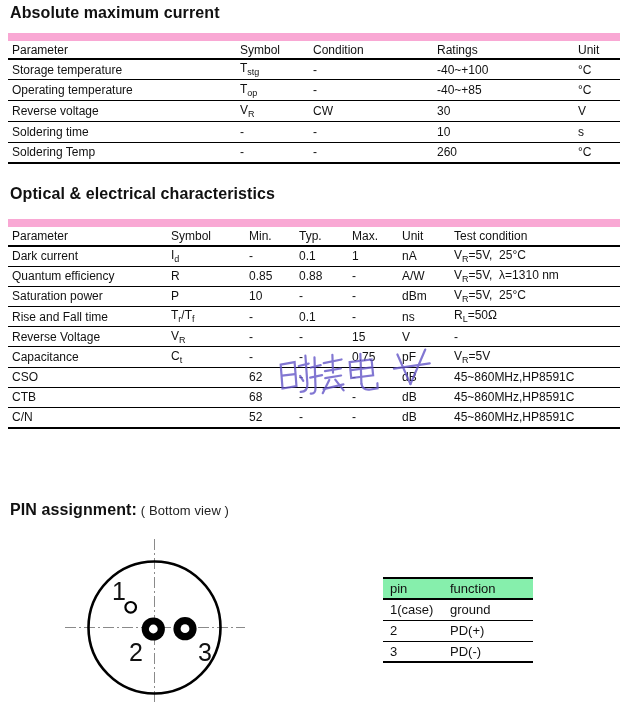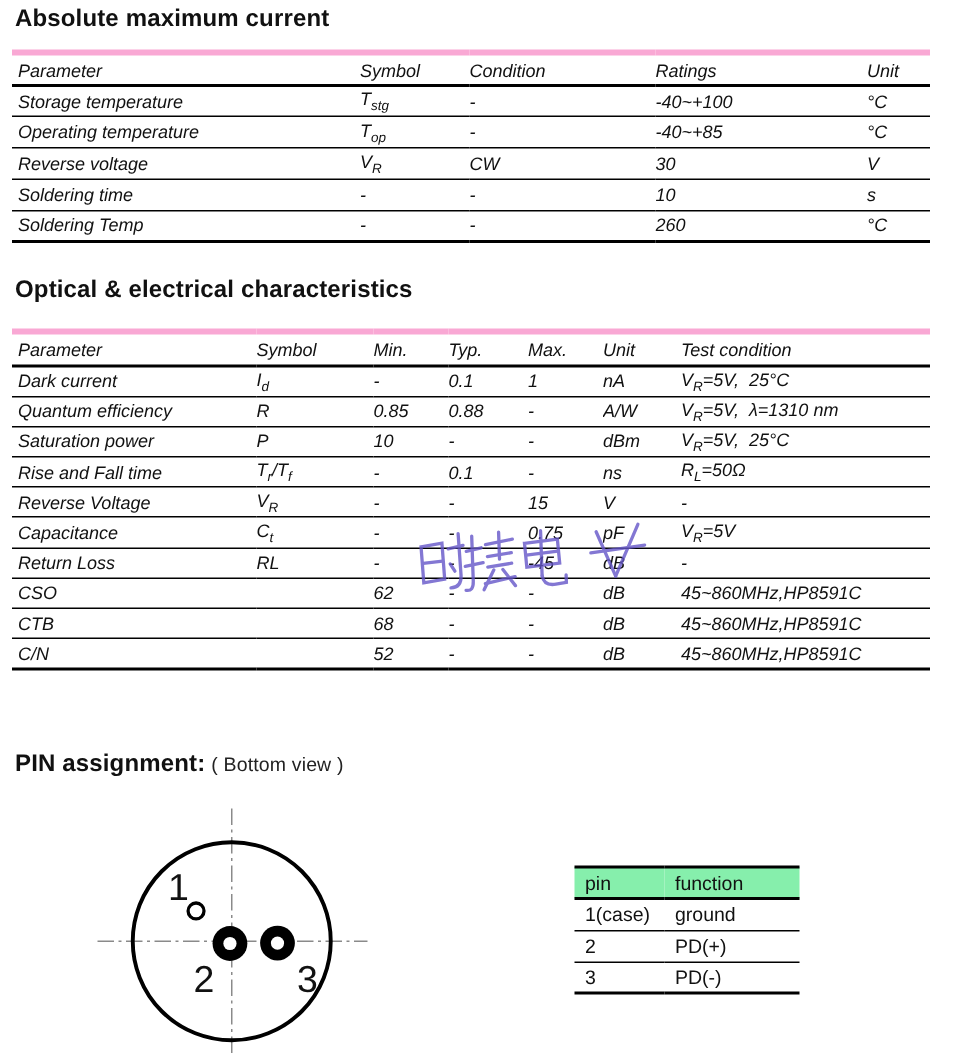--- a/index.html
+++ b/index.html
@@ -20,23 +20,22 @@
   .title-abs { top:4px; left:10px; }
   .title-opt { top:185px; left:10px; }
   .title-pin { top:501px; left:10px; }
   .title-pin .subtitle { font-size:13px; font-weight:normal; color:#222; margin-left:4px; }
 
   table.spec-table {
     position:absolute; left:8px;
     width:612px;
     border-collapse:collapse; table-layout:fixed;
     font-size:12px; color:#111;
-    border-top:4px solid #f9a8d4;
+    border-top:8px solid #f9a8d4;
     border-bottom:2px solid #000;
-    font-style:italic;
   }
   table.t1 { top:33px; }
   table.t2 { top:219px; }
   table.spec-table thead tr { border-bottom:2px solid #000; }
   table.spec-table tbody tr { border-bottom:1px solid #000;margin-left:21px; }
   table.spec-table tbody tr:last-child { border-bottom:none; }
   table.spec-table th, table.spec-table td {
     font-weight:normal; text-align:left; vertical-align:middle;
     white-space:nowrap; overflow:hidden;
   }
@@ -203,29 +202,20 @@
           <td>-</td>
         </tr>
         <tr>
           <td>Capacitance</td>
           <td>C<sub>t</sub></td>
           <td>-</td>
           <td>-</td>
           <td>0.75</td>
           <td>pF</td>
           <td>V<sub>R</sub>=5V</td>
-        </tr>
-        <tr>
-          <td>Return Loss</td>
-          <td>RL</td>
-          <td>-</td>
-          <td>-</td>
-          <td>-45</td>
-          <td>dB</td>
-          <td>-</td>
         </tr>
         <tr>
           <td>CSO</td>
           <td></td>
           <td>62</td>
           <td>-</td>
           <td>-</td>
           <td>dB</td>
           <td>45~860MHz,HP8591C</td>
         </tr>

